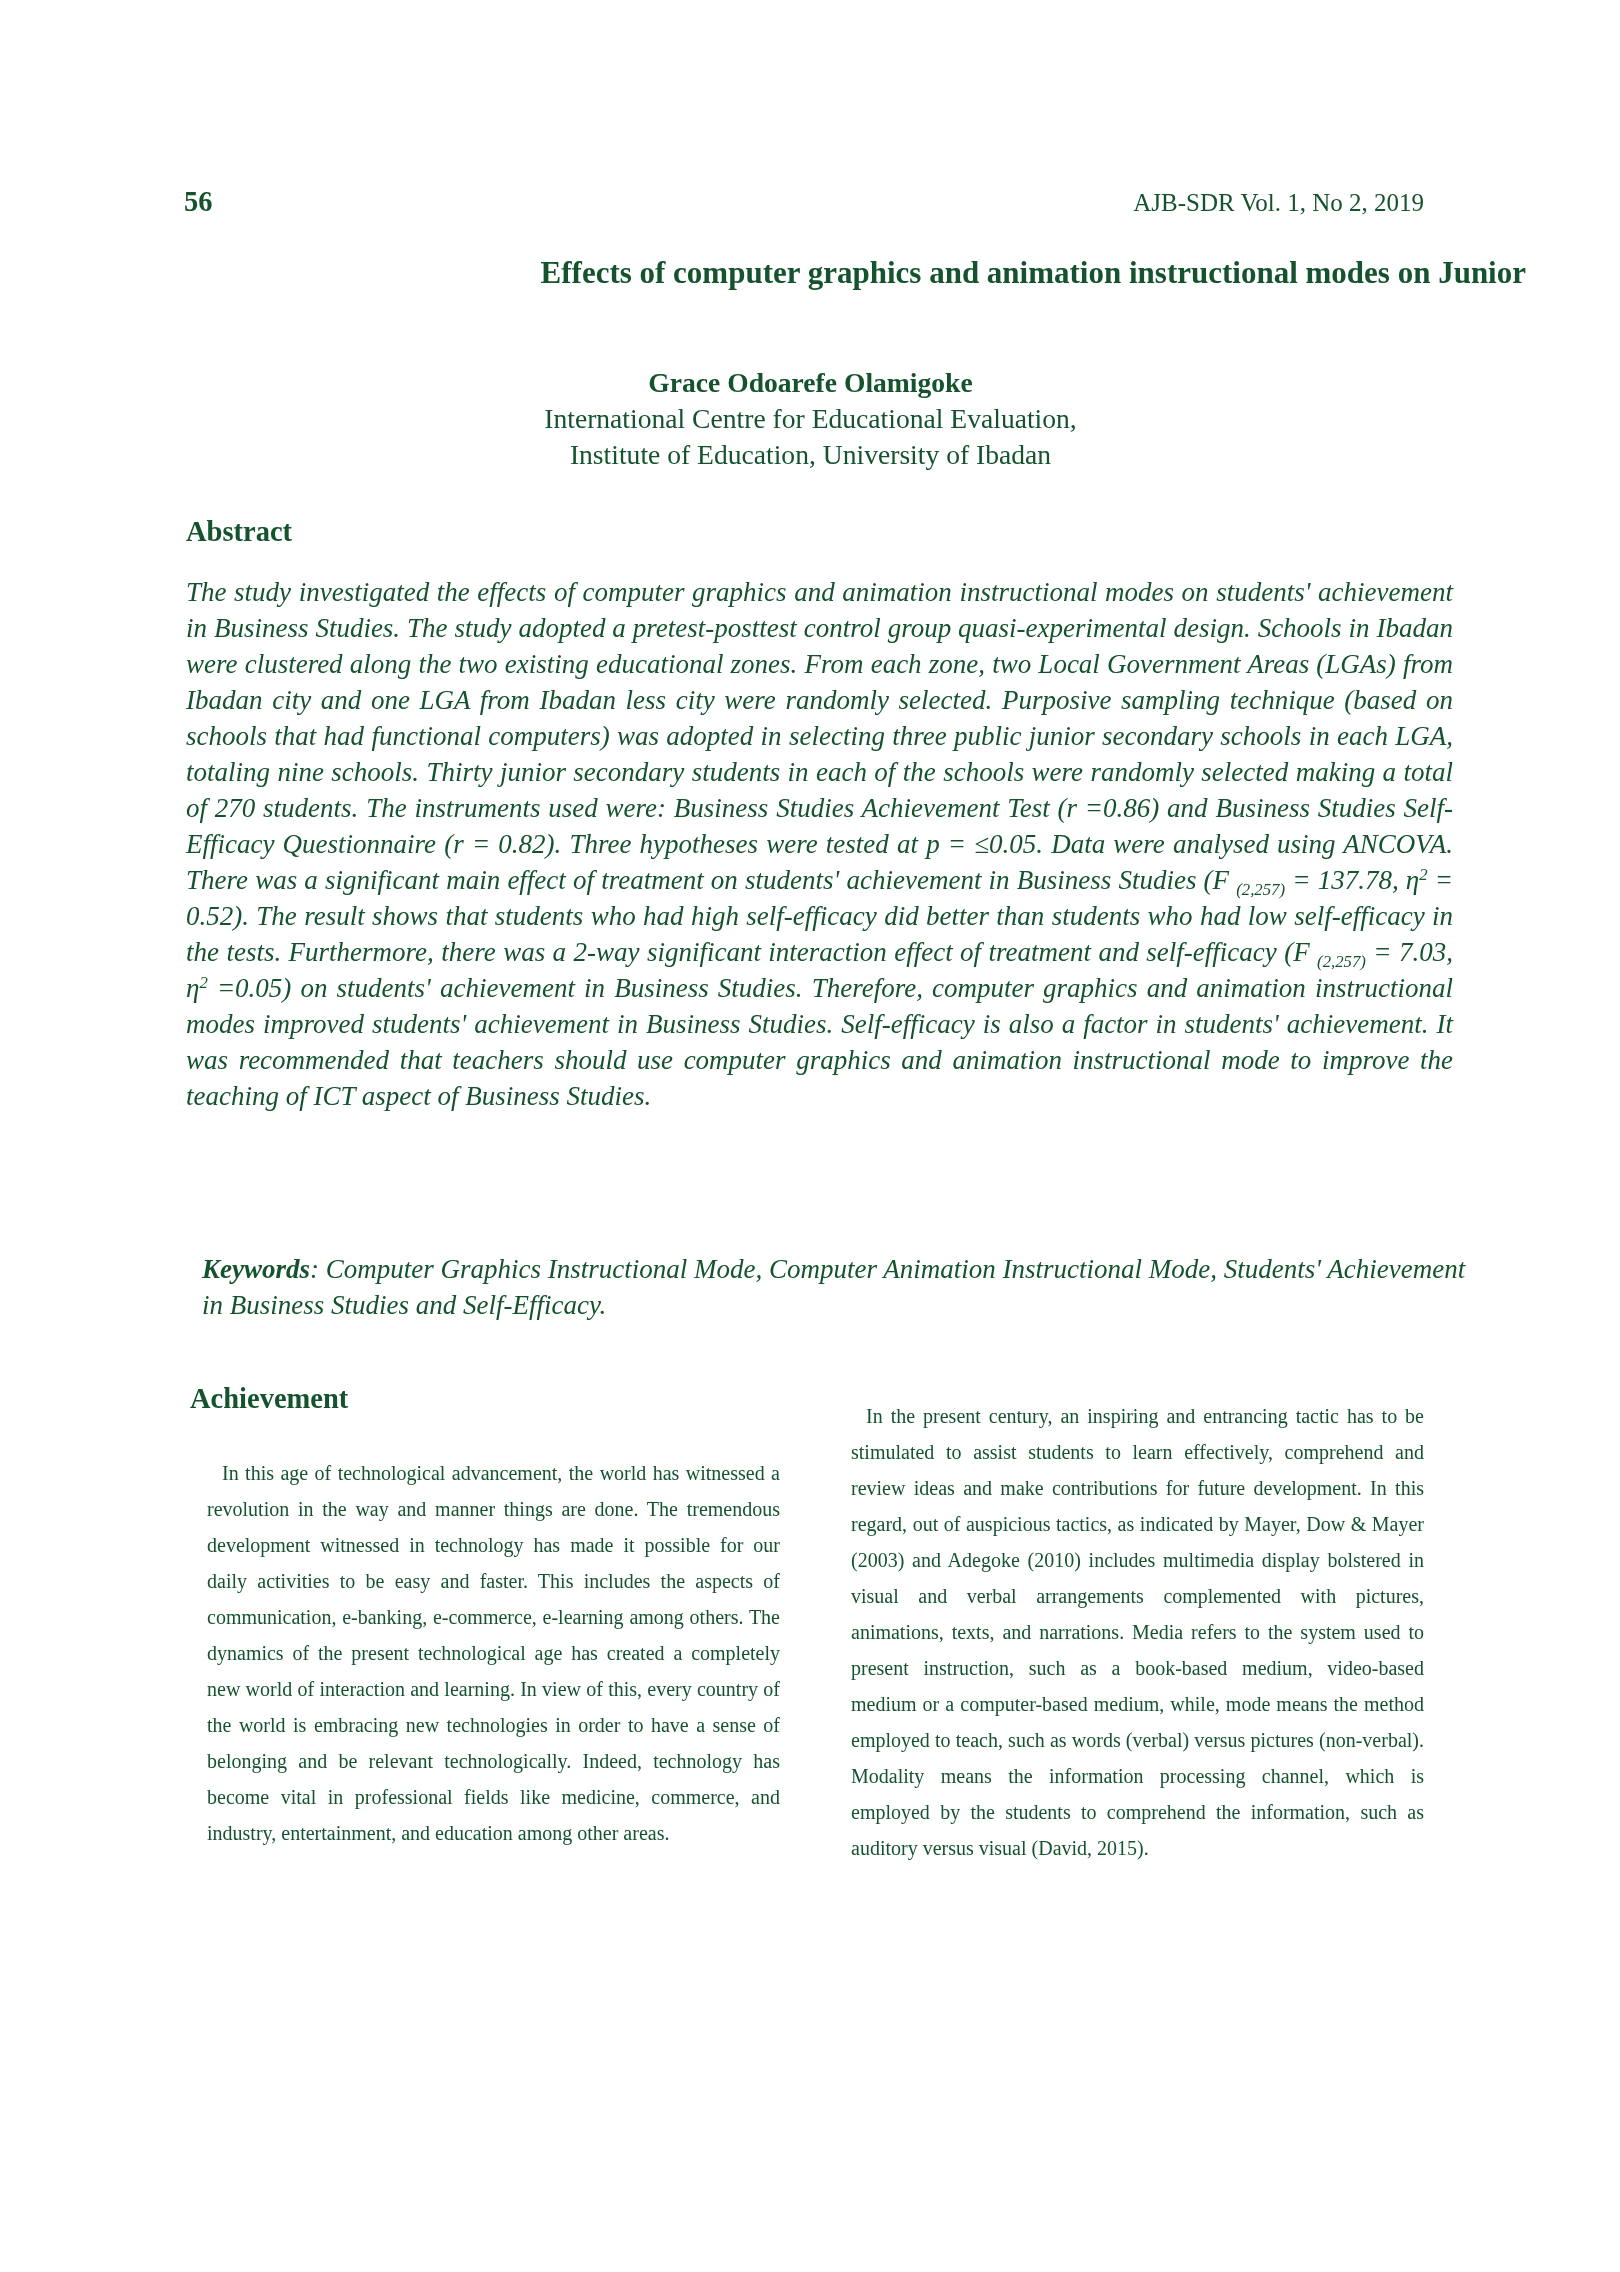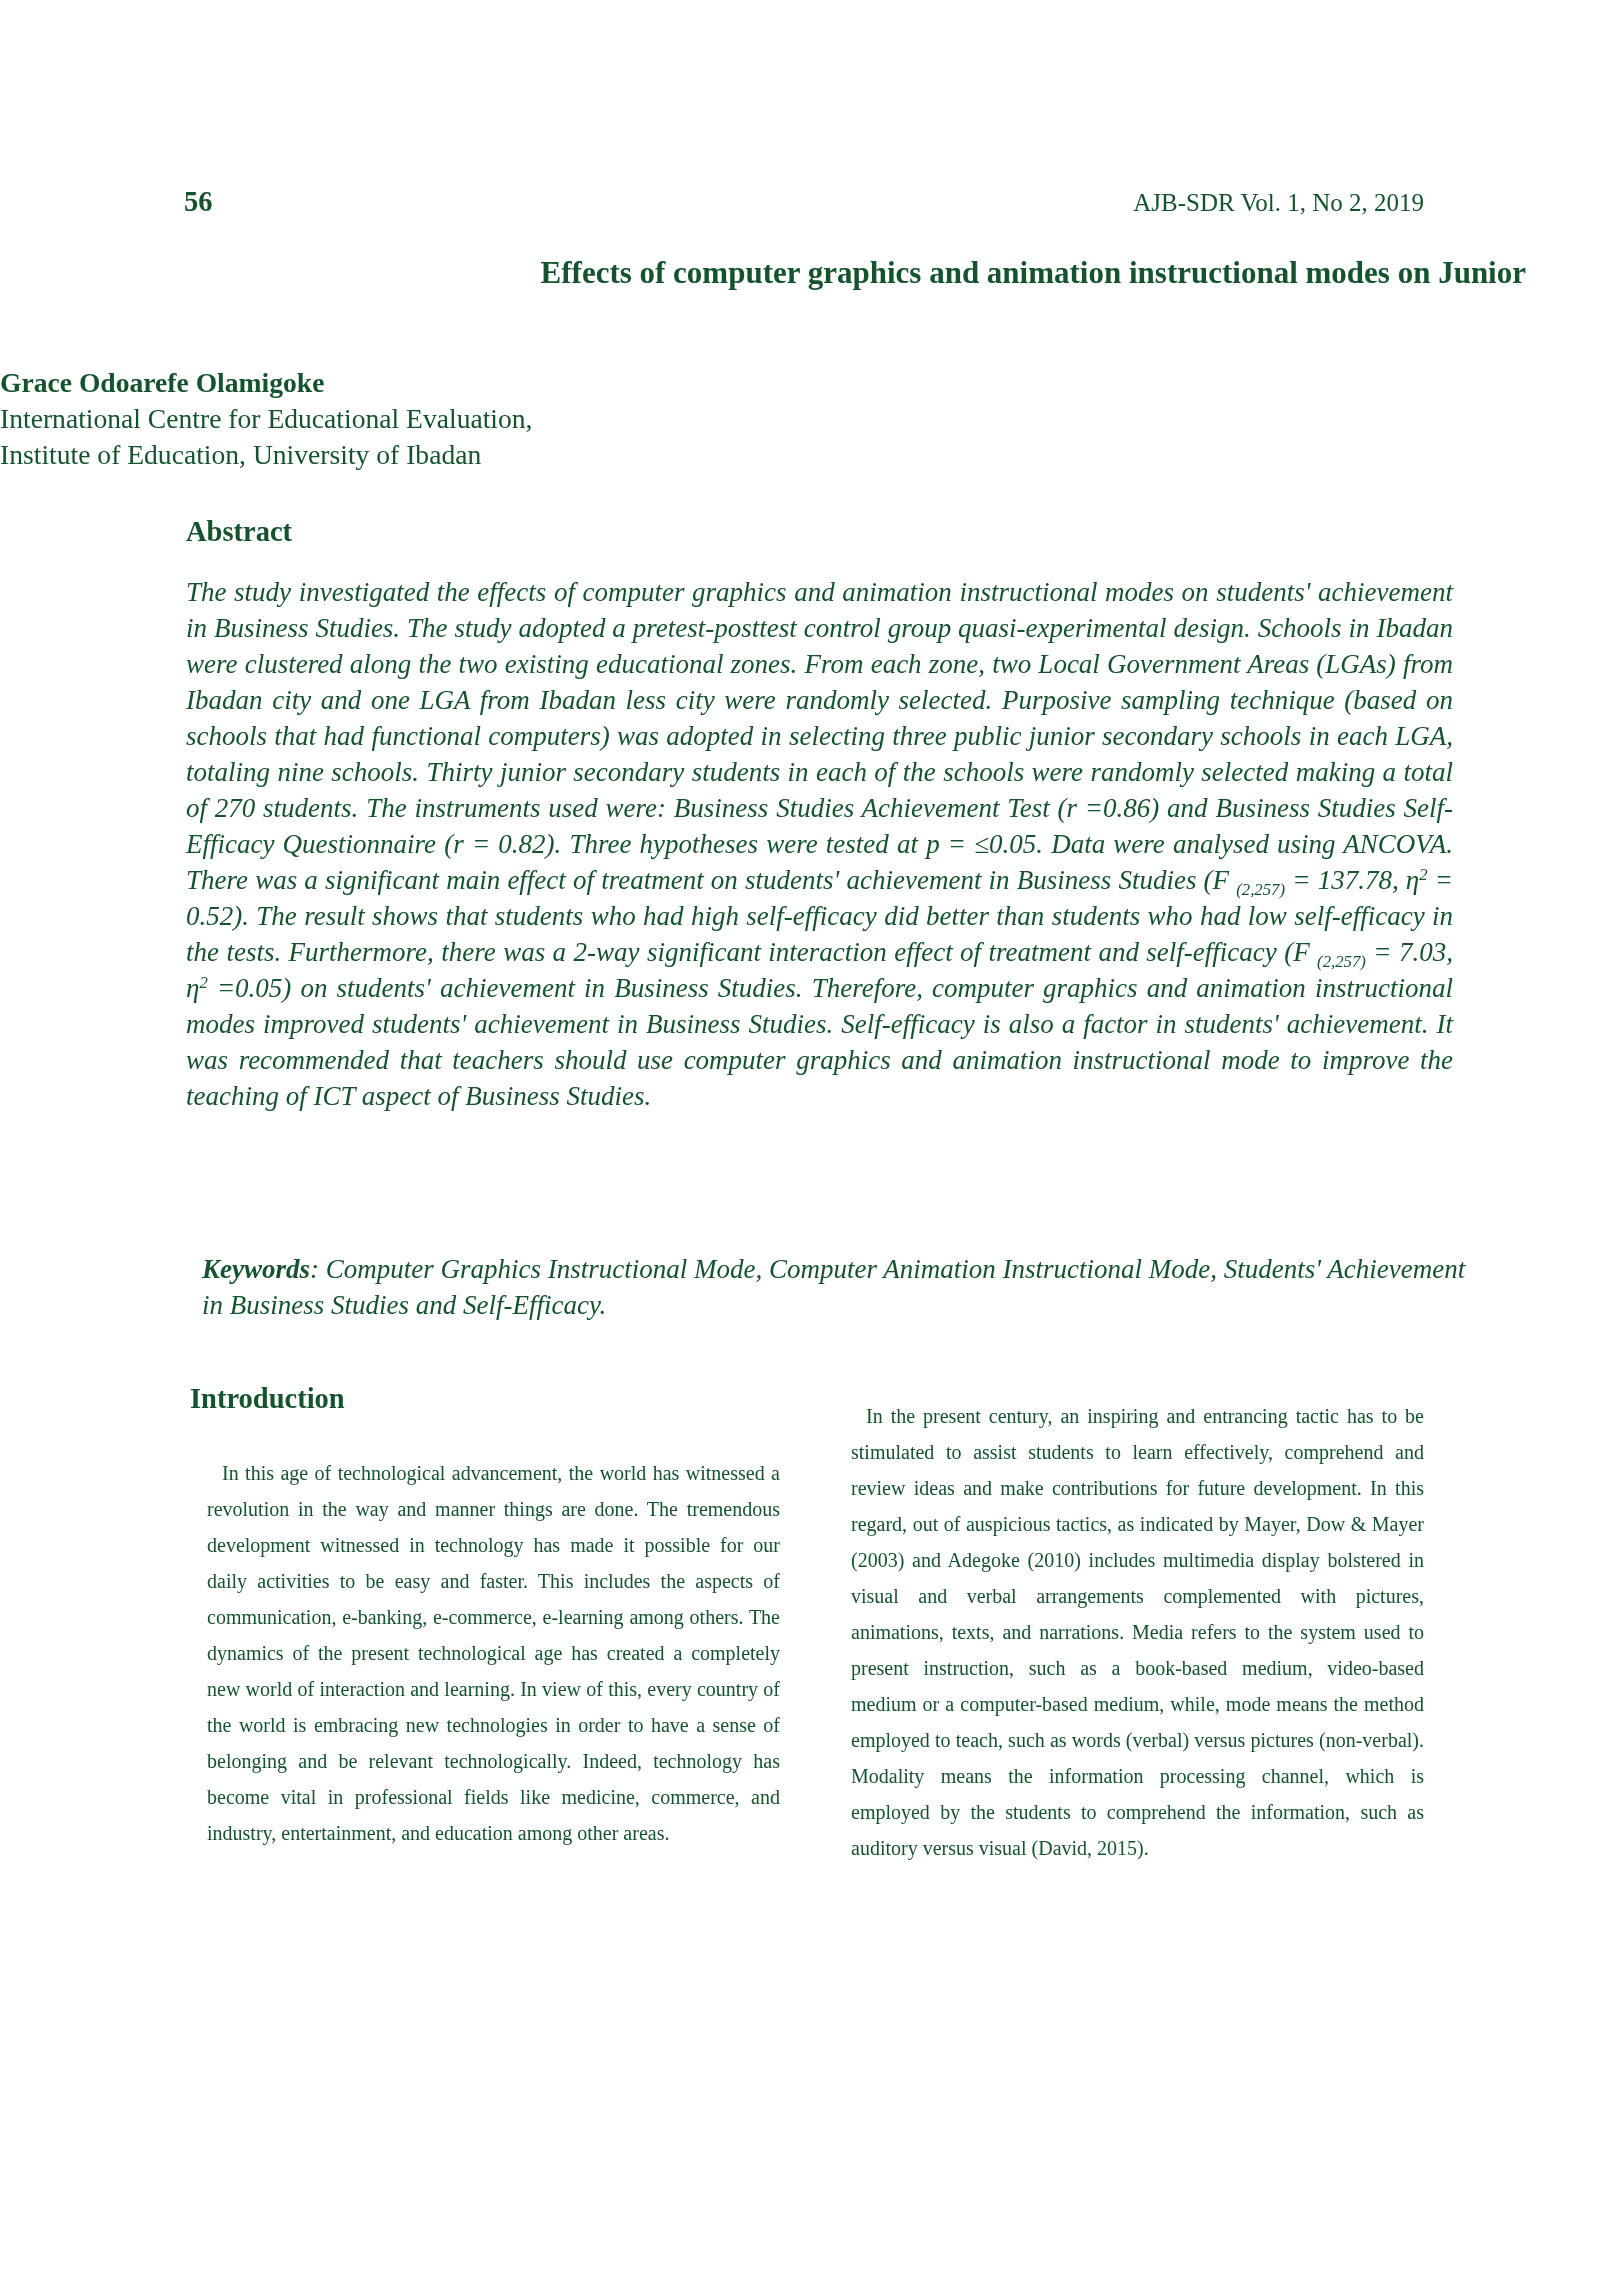--- a/index.html
+++ b/index.html
@@ -43,20 +43,21 @@
     font-size: 31px;
     font-weight: bold;
     line-height: 45px;
   }
   .article-title .line { display: block; }
   .byline {
     position: absolute;
     top: 365px;
     left: 0;
     right: 0;
+    text-align: center;
     font-size: 27.6px;
     line-height: 36px;
   }
   .author { font-weight: bold; }
   .section-heading {
     margin: 0;
     font-size: 28.5px;
     font-weight: bold;
     line-height: 36px;
   }
@@ -136,21 +137,21 @@
   </div>
 
   <h2 class="section-heading abstract-heading">Abstract</h2>
 
   <p class="abstract-text"><span>The study investigated the effects of computer graphics and animation instructional modes on students' achievement in Business Studies. The study adopted a pretest-posttest control group quasi-experimental design. Schools in Ibadan were clustered along the two existing educational zones.  From each zone, two Local Government Areas (LGAs) from Ibadan city and one LGA from Ibadan less city were randomly selected.  Purposive sampling technique (based on schools that had functional computers) was adopted in selecting three public junior secondary schools in each LGA, totaling nine schools.  Thirty junior secondary students in each of the schools were randomly selected making a total of 270 students.  The instruments used were:  Business Studies Achievement Test (r =0.86) and Business Studies Self-Efficacy Questionnaire (r = 0.82). Three hypotheses were tested at p = ≤0.05.  Data were analysed using ANCOVA. There was a significant main effect of treatment on students' achievement in Business Studies (F </span><sub>(2,257)</sub><span> = 137.78, η</span><sup>2</sup><span> = 0.52).  The result shows that students who had high self-efficacy did better than students who had low self-efficacy in the tests.  Furthermore, there was a 2-way significant interaction effect of treatment and self-efficacy (F </span><sub>(2,257)</sub><span> = 7.03, η</span><sup>2</sup><span> =0.05) on students' achievement in Business Studies.  Therefore, computer graphics and animation instructional modes improved students' achievement in Business Studies.  Self-efficacy is also a factor in students' achievement.  It was recommended that teachers should use computer graphics and animation instructional mode to improve the teaching of ICT aspect of Business Studies.</span></p>
 
   <p class="keywords"><span class="kw-label">Keywords</span><span>: Computer Graphics Instructional Mode, Computer Animation Instructional Mode, Students' Achievement in Business Studies and Self-Efficacy.</span></p>
 
   <div class="columns">
     <div class="col">
-      <h2 class="section-heading intro-heading">Introduction</h2>
+      <h2 class="section-heading intro-heading">Achievement</h2>
       <p class="body-par">In this age of technological advancement, the world has witnessed a revolution in the way and manner things are done.  The tremendous development witnessed in technology has made it possible for our daily activities to be easy and faster.  This includes the aspects of communication, e-banking, e-commerce, e-learning among others.  The dynamics of the present technological age has created a completely new world of interaction and learning.  In view of this, every country of the world is embracing new technologies in order to have a sense of belonging and be relevant technologically.  Indeed, technology has become vital in professional fields like medicine, commerce, and industry, entertainment, and education among other areas.</p>
     </div>
     <div class="col">
       <p class="body-par">In the present century, an inspiring and entrancing tactic has to be stimulated to assist students to learn effectively, comprehend and review ideas and make contributions for future development.  In this regard, out of auspicious tactics, as indicated by Mayer, Dow &amp; Mayer (2003) and Adegoke (2010) includes multimedia display bolstered in visual and verbal arrangements complemented with pictures, animations, texts, and narrations.  Media refers to the system used to present instruction, such as a book-based medium, video-based medium or a computer-based medium, while, mode means the method employed to teach, such as words (verbal) versus pictures (non-verbal).  Modality means the information processing channel, which is employed by the students to comprehend the information, such as auditory versus visual (David, 2015).</p>
     </div>
   </div>
 
 </div>
 
 

